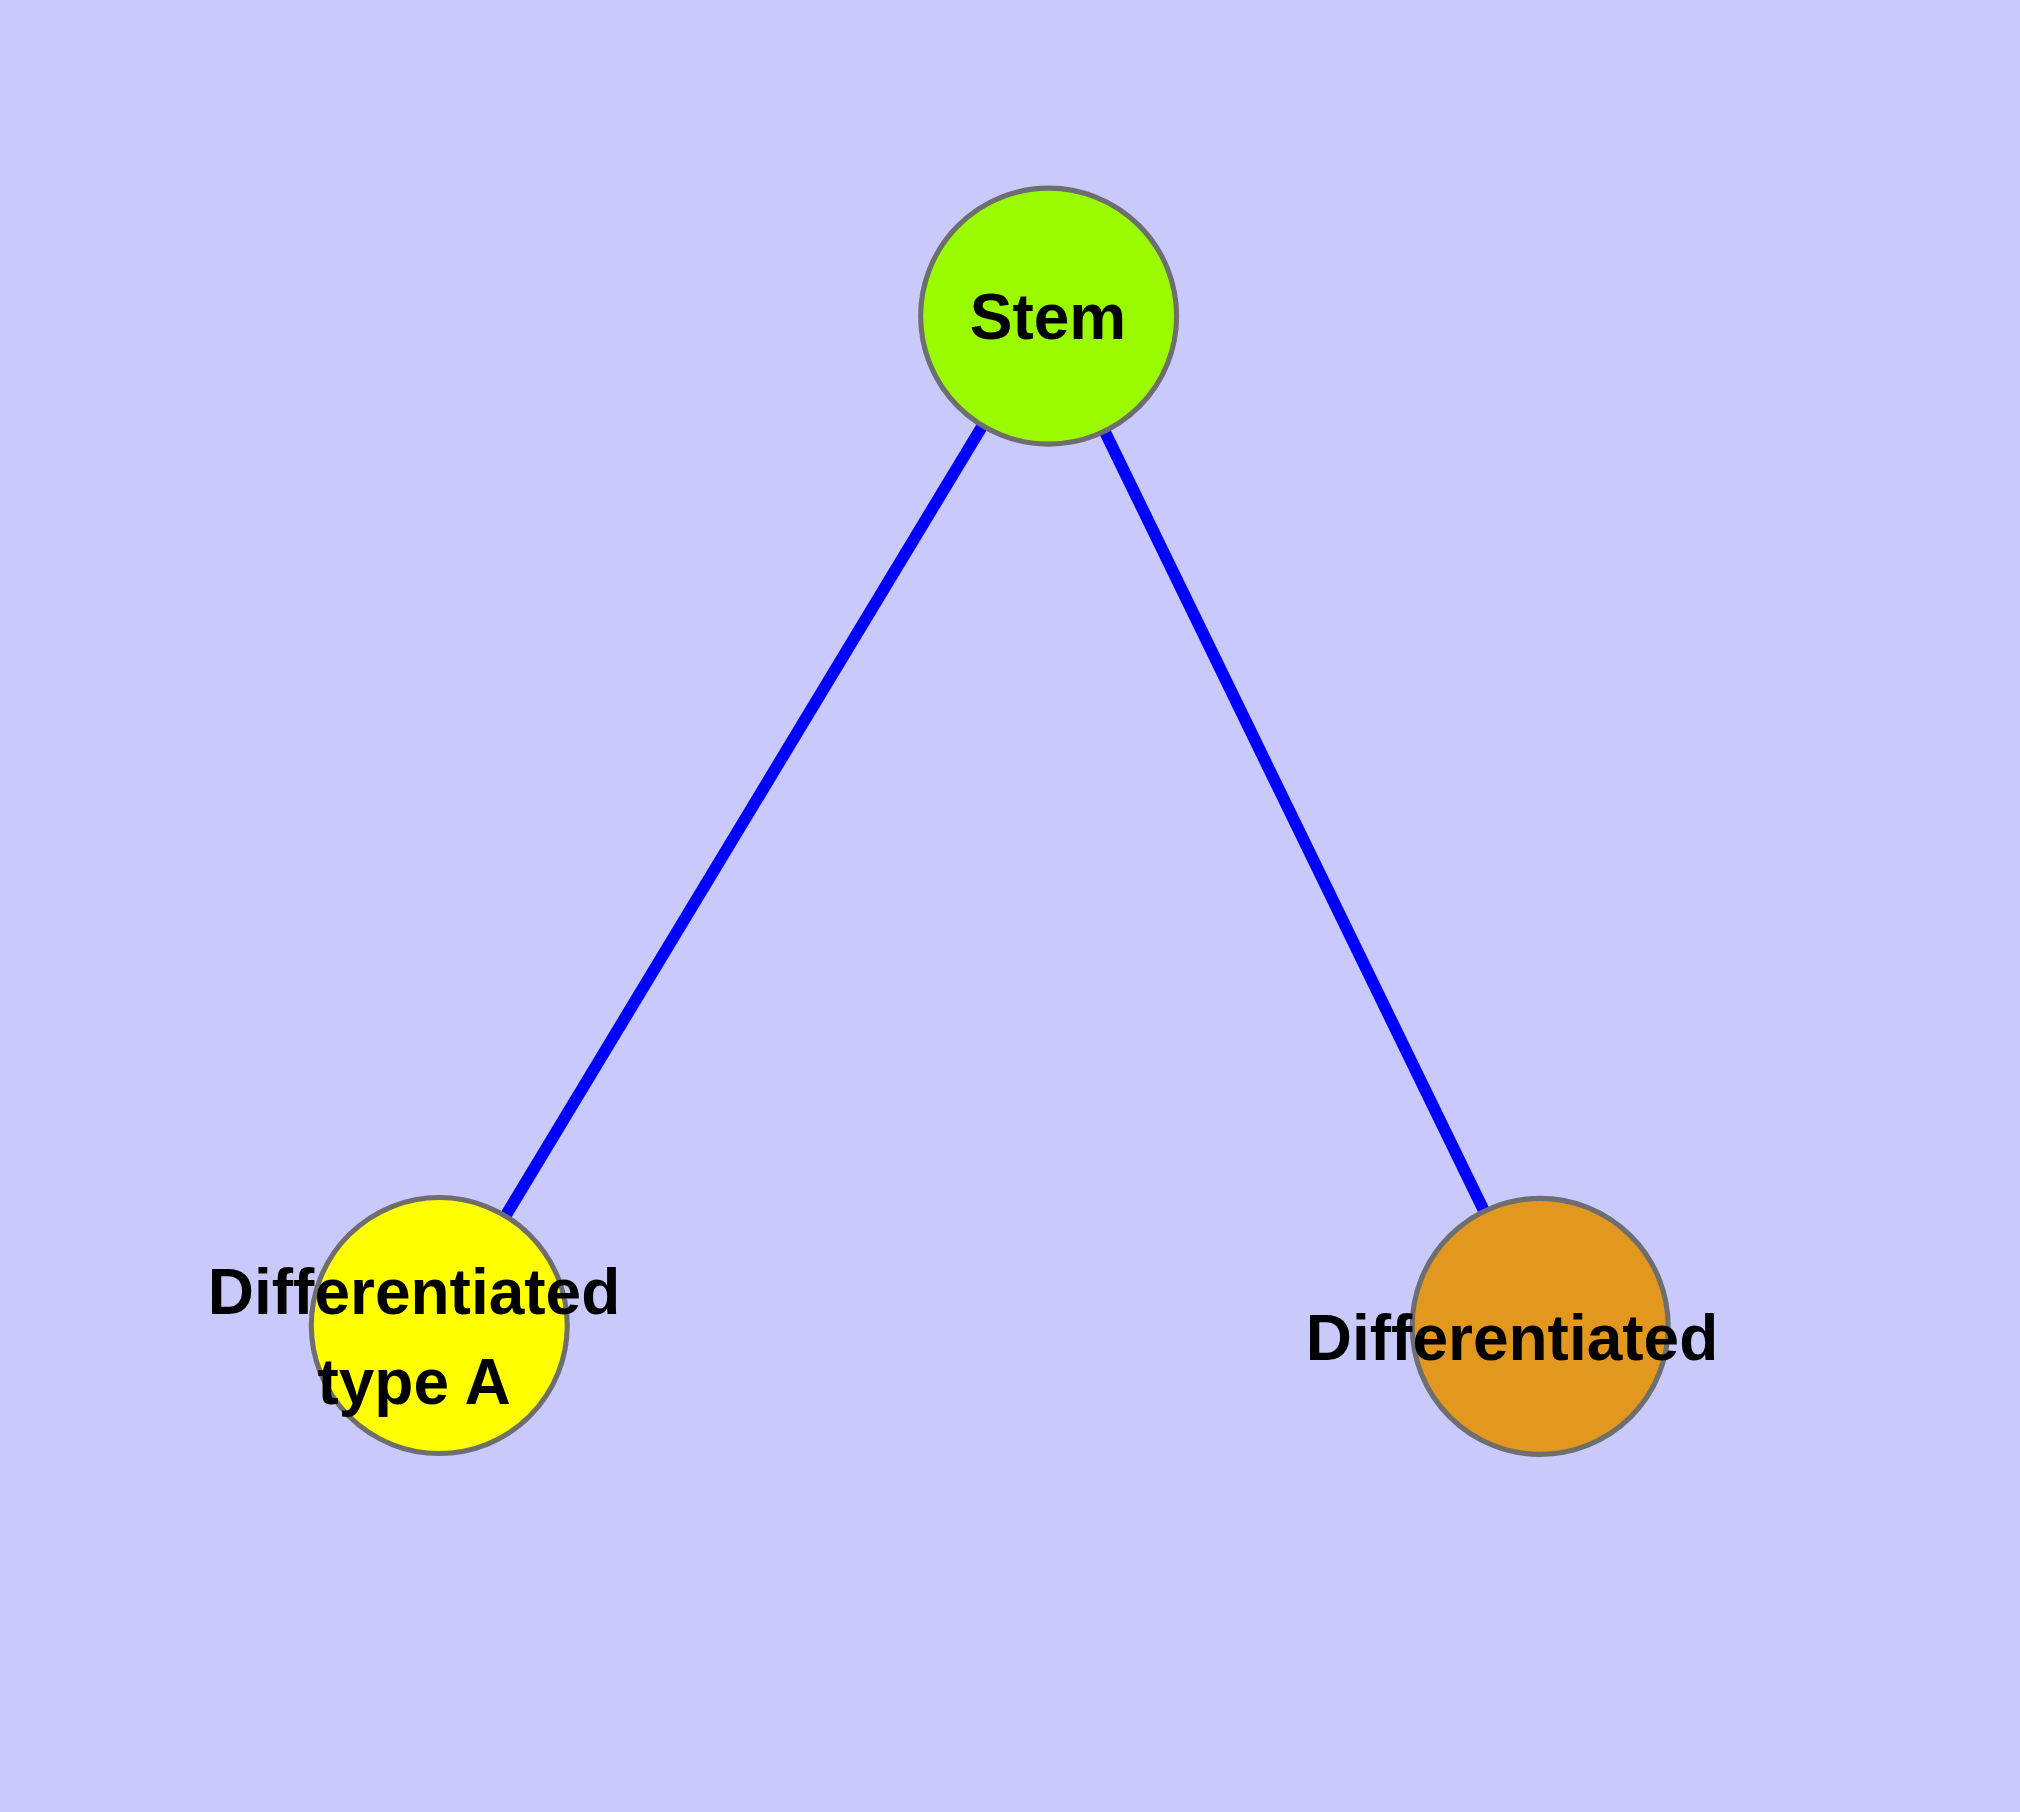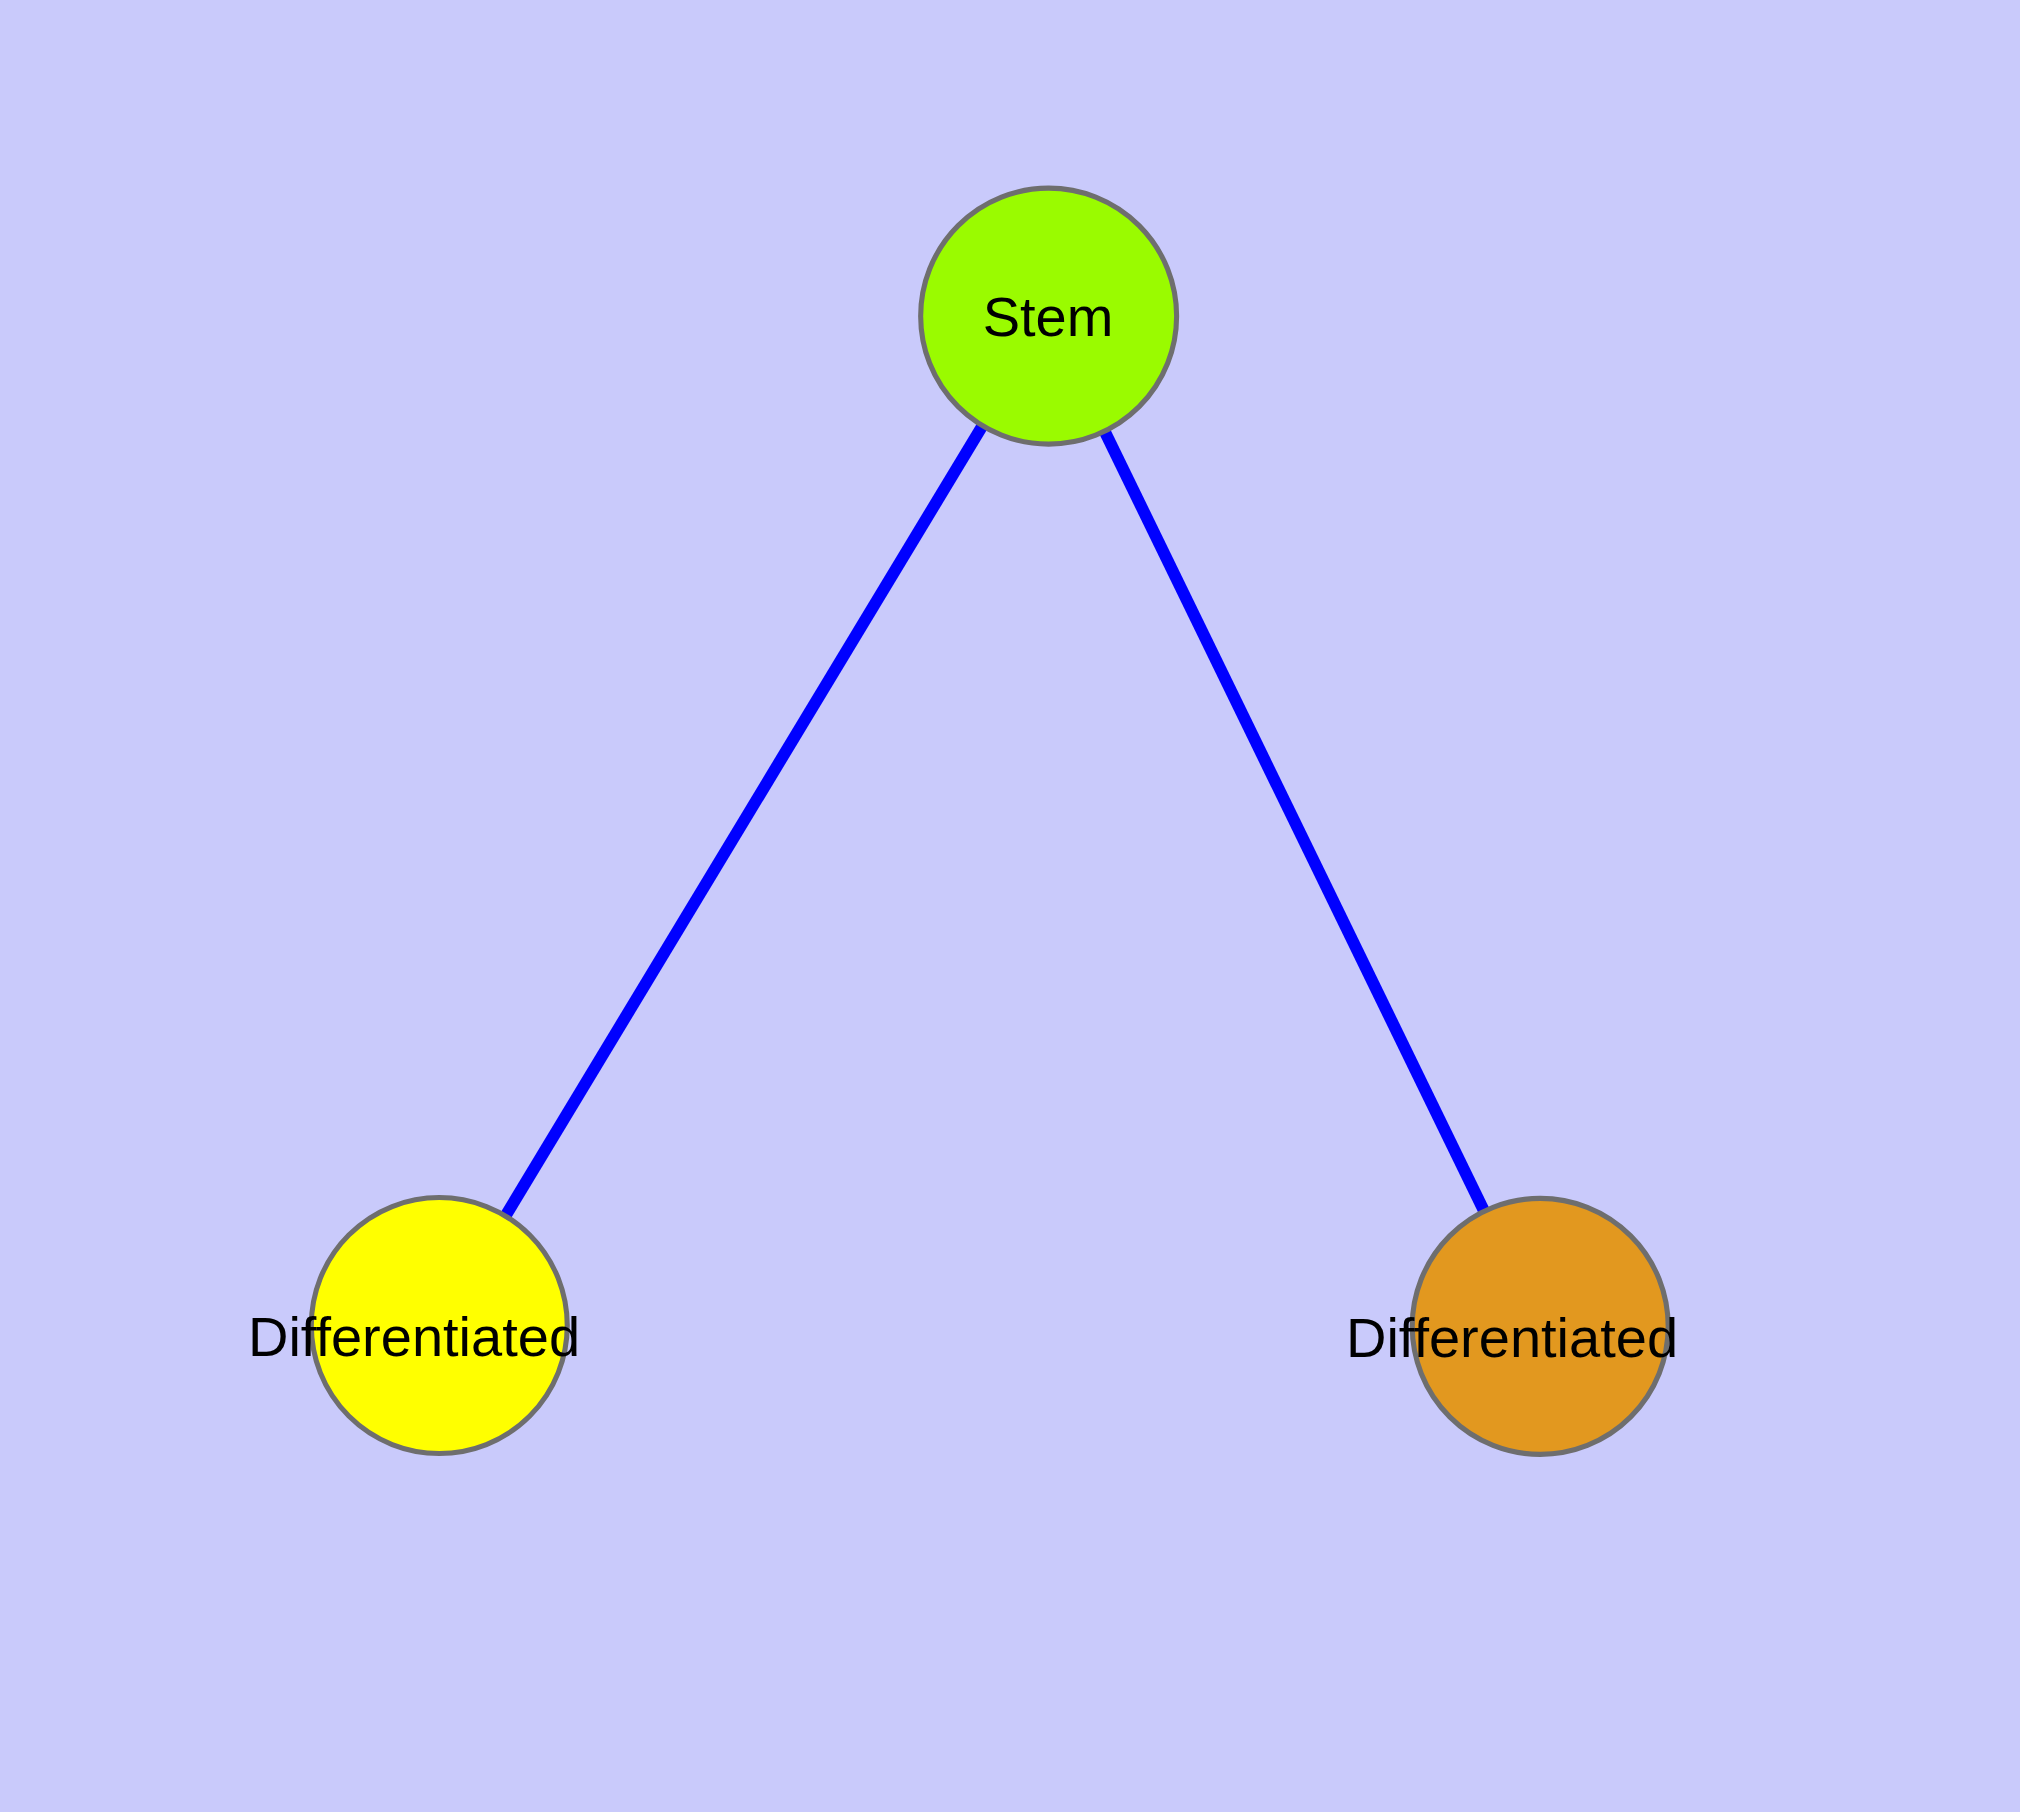--- a/index.html
+++ b/index.html
@@ -32,22 +32,22 @@
     fill: none;
   }
   .node {
     stroke: var(--node-border);
     stroke-width: 6;
   }
   .node-label {
     position: absolute;
     transform: translate(-50%, -50%);
     color: var(--label);
-    font-weight: normal;
-    font-size: 56px;
+    font-weight: bold;
+    font-size: 64px;
     line-height: 90px;
     text-align: center;
     white-space: nowrap;
   }
   .node-label span { display: block; }
   .label-stem { left: 1048px; top: 317px; }
   .label-a    { left: 414px;  top: 1337px; }
   .label-b    { left: 1512px; top: 1338px; }
 </style>
 </head>
@@ -64,20 +64,21 @@
     <circle class="node" cx="518" cy="1564" r="151" fill="#ffff00"></circle>
     <circle class="node" cx="1817" cy="1565" r="151" fill="#e2981f"></circle>
   </svg>
 
   <div class="node-label label-stem">
     <span>Stem</span>
   </div>
 
   <div class="node-label label-a">
     <span>Differentiated</span>
+    <span>type A</span>
   </div>
 
   <div class="node-label label-b">
     <span>Differentiated</span>
   </div>
 
 </div>
 
 
 </body></html>

